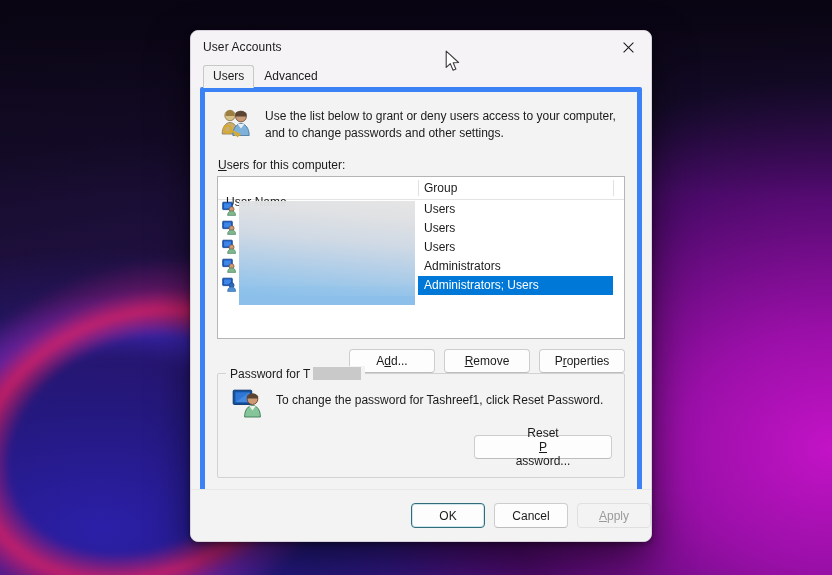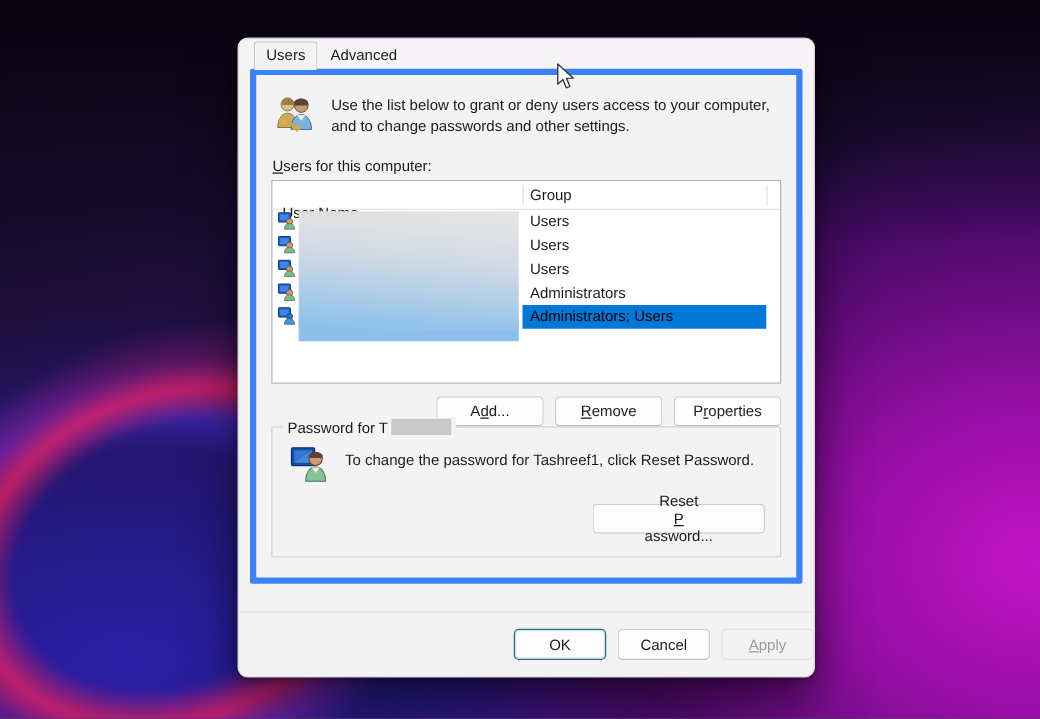--- a/index.html
+++ b/index.html
@@ -195,21 +195,21 @@
   }
   .row-group {
     width: 195px;
     padding-left: 6px;
     height: 19px;
     line-height: 19px;
     color: #1b1b1b;
   }
   .list-row.selected .row-group {
     background: #0078d7;
-    color: #000000;
+    color: #ffffff;
     width: 195px;
   }
   .list-row.selected { background: transparent; }
 
   
   #name-redaction {
     position: absolute;
     left: 21px; top: 24px;
     width: 176px; height: 95px;
     background: linear-gradient(185deg,
@@ -325,20 +325,28 @@
 <body>
 
 <div id="desktop">
   <div id="wall-base"></div>
   <div id="wall-swoosh2"></div>
   <div id="wall-swoosh"></div>
   <div id="wall-dark-top"></div>
 
   <div id="dialog">
 
+    <div id="titlebar">
+      <div id="title-text">User Accounts</div>
+      <div id="close-btn">
+        <svg width="11" height="11" viewBox="0 0 11 11" aria-hidden="true">
+          <path d="M0.6 0.6 L10.4 10.4 M10.4 0.6 L0.6 10.4" stroke="#1b1b1b" stroke-width="1.05" fill="none"></path>
+        </svg>
+      </div>
+    </div>
 
     <div id="tabstrip">
       <div class="tab active">
         <span>Users</span>
       </div>
       <div class="tab inactive">
         <span>Advanced</span>
       </div>
     </div>
 

